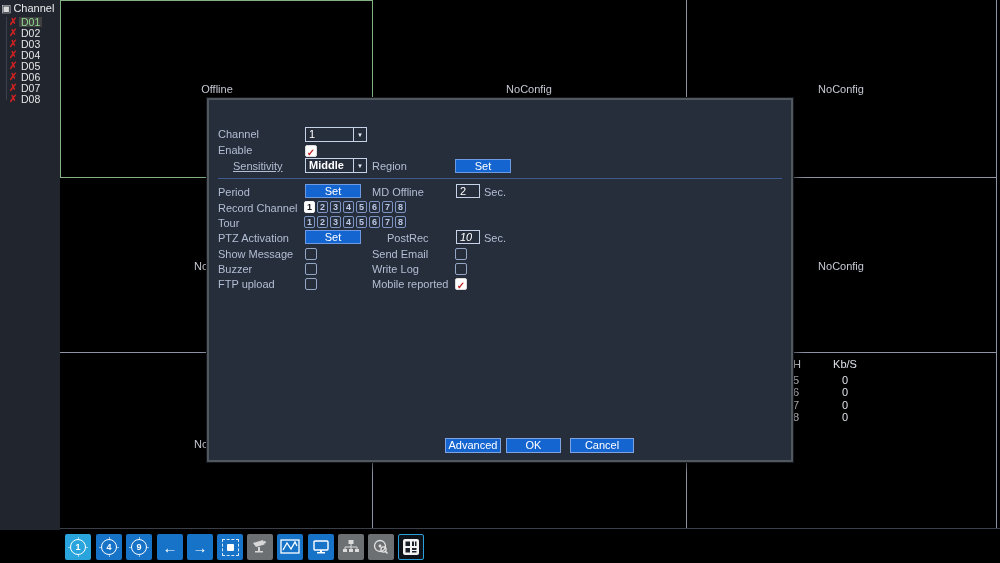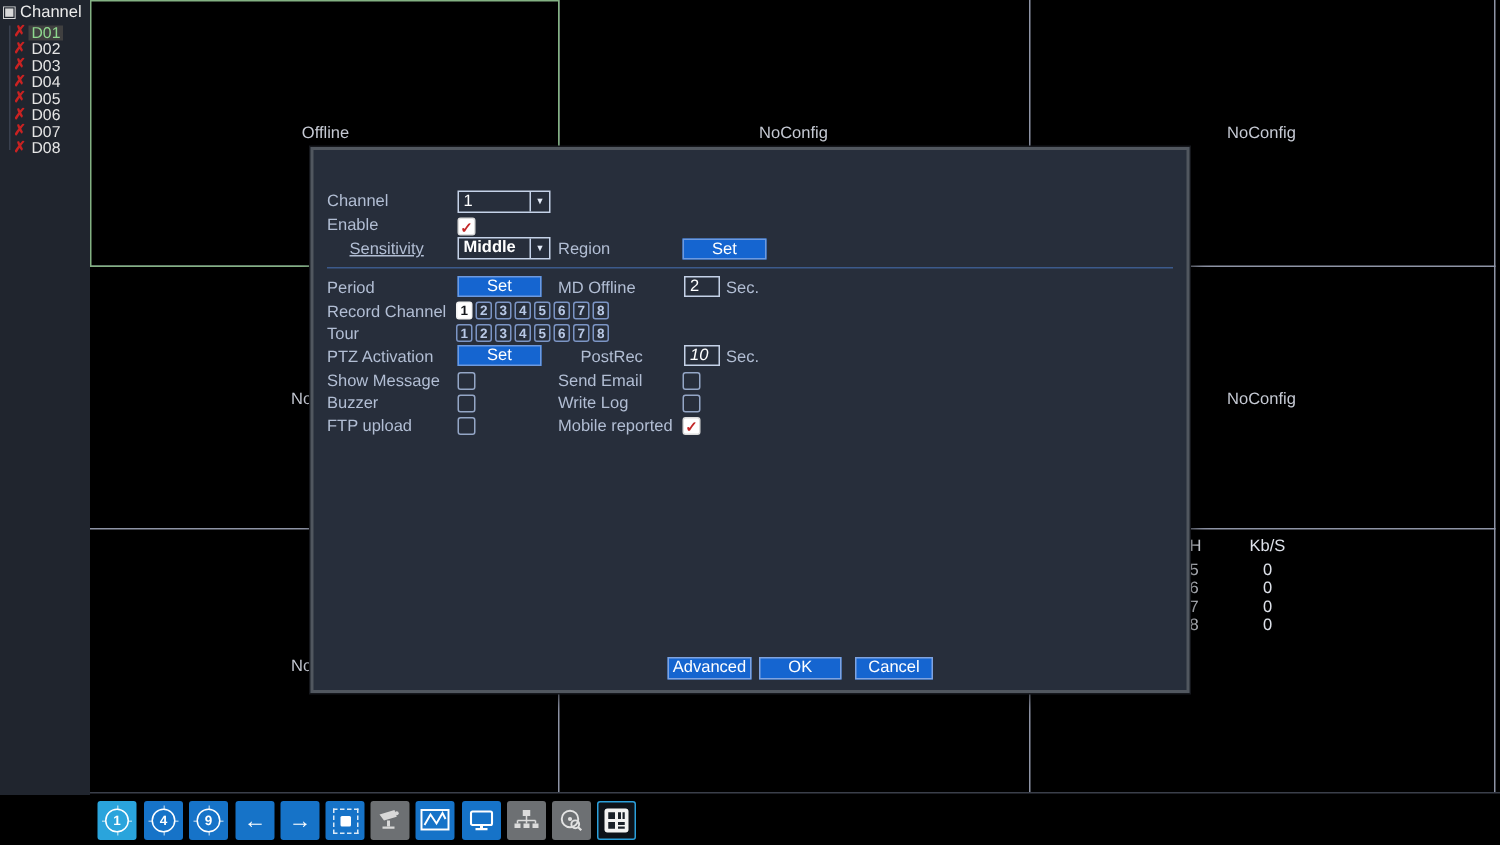--- a/index.html
+++ b/index.html
@@ -236,21 +236,21 @@
     <div class="dlbl" style="left:163px;top:163px;">Write Log</div>
     <div class="cb" style="left:246px;top:163px;"></div>
 
     <div class="dlbl" style="left:9px;top:178px;">FTP upload</div>
     <div class="cb" style="left:96px;top:178px;"></div>
     <div class="dlbl" style="left:163px;top:178px;">Mobile reported</div>
     <div class="cb checked" style="left:246px;top:178px;"></div>
 
     <div class="btn-footer" style="left:236px;width:56px;">Advanced</div>
     <div class="btn-footer" style="left:297px;width:55px;">OK</div>
-    <div class="btn-footer" style="left:361px;width:52px;">Cancel</div>
+    <div class="btn-footer" style="left:361px;width:64px;">Cancel</div>
   </div>
 
   <div class="toolbar">
     <div class="tbtn lblue" style="left:65px;">
       <span class="viewicon">
         <span class="circn">1</span>
       </span>
     </div>
     <div class="tbtn blue" style="left:96px;">
       <span class="viewicon">

